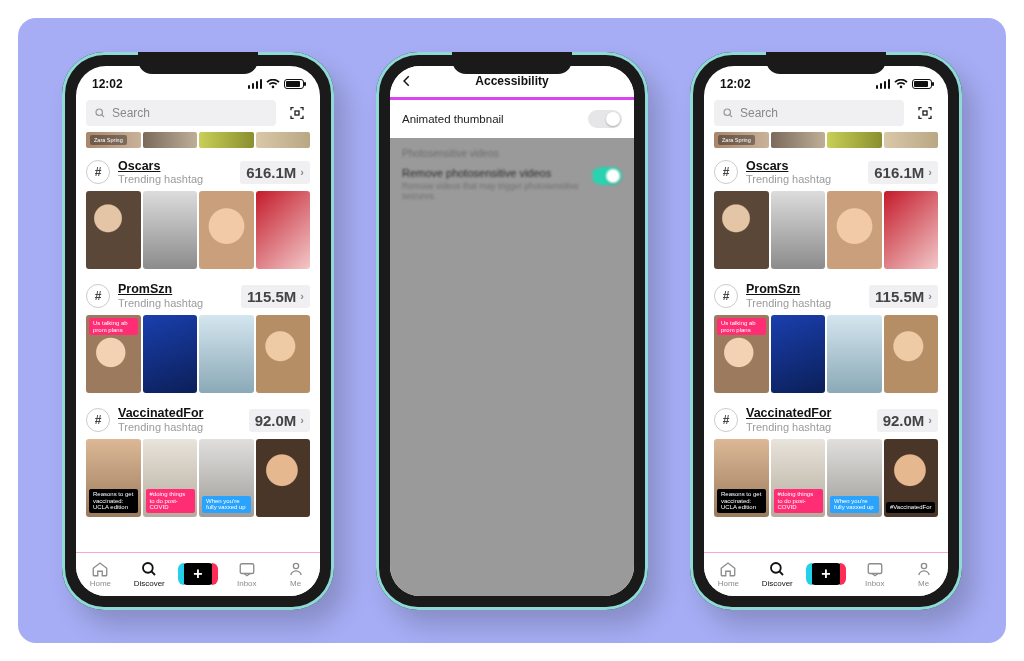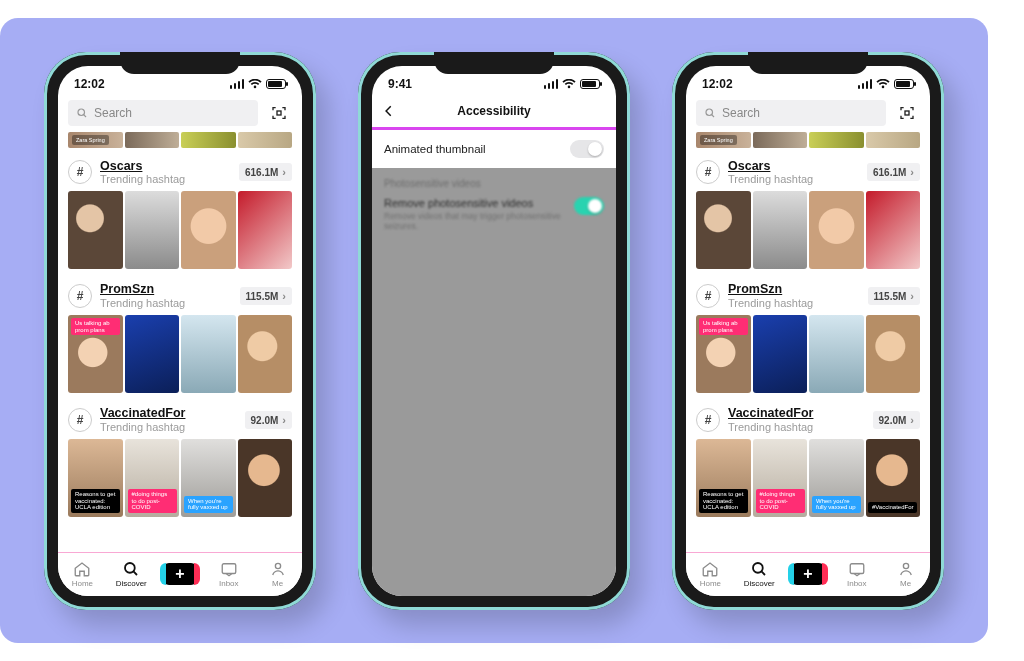--- a/index.html
+++ b/index.html
@@ -1,18 +1,18 @@
 <!DOCTYPE html>
 <html><head>
 <meta charset="utf-8">
 <style>
   * { box-sizing: border-box; margin: 0; padding: 0; font-family: -apple-system, Helvetica, Arial, sans-serif; }
   body { background:#fff; width:1024px; height:661px; overflow:hidden; }
   .stage {
-    width: 1024px; height: 661px; background:#fff; display:flex; align-items:center; 
+    width: 1024px; height: 661px; background:#fff; display:flex; align-items:center; justify-content:center;
   }
   .board {
     width: 988px; height: 625px; background:#a6adf4; border-radius:18px;
     display:flex; align-items:center; justify-content:center; gap:42px;
   }
   .phone {
     width: 272px; height: 558px; background:#1a1a1a; border-radius:42px; position:relative;
     box-shadow: 12px 16px 24px rgba(0,0,0,.18), inset 0 0 0 3px #8fd9d6;
     padding:14px;
   }
@@ -43,21 +43,21 @@
   .hero-strip { height:16px; display:flex; gap:2px; padding:0 10px; margin-bottom:4px;}
   .hero-strip > div { flex:1; border-radius:2px; }
 
   .scroll { flex:1; overflow:hidden; }
 
   .hashtag-row { display:flex; align-items:center; justify-content:space-between; padding:8px 10px 2px 10px; }
   .hashtag-left { display:flex; gap:8px; align-items:center;}
   .hash-circle { width:24px; height:24px; border:1.2px solid #ccc; border-radius:50%; display:flex; align-items:center; justify-content:center; color:#444; font-weight:700; font-size:12px;}
   .hash-name { font-size:12.5px; font-weight:700; color:#111; line-height:1.1;text-decoration:underline;}
   .hash-sub  { font-size:11px; color:#9b9b9b; line-height:1.1;}
-  .count-pill { background:#f0f0f2; color:#444; font-size:10px; font-weight:700; border-radius:3px; padding:3px 6px; display:flex; align-items:center; gap:2px;margin-left:16px;}
+  .count-pill { background:#f0f0f2; color:#444; font-size:15px; font-weight:700; border-radius:3px; padding:3px 6px; display:flex; align-items:center; gap:2px;margin-left:16px;}
   .count-pill::after { content:"›"; color:#888; font-size:11px; margin-left:2px;}
 
   .thumb-row { display:flex; gap:2px; padding:4px 10px 6px 10px; }
   .thumb { flex:1; height:78px; border-radius:3px; position:relative; overflow:hidden; }
   .badge { position:absolute; font-size:6px; color:#fff; padding:2px 4px; border-radius:2px; line-height:1.1; max-width:90%;}
 
   .tabbar { height:44px; border-top:1px solid #f9a8d4; background:#fff; display:flex; align-items:center;}
   .tabbar > div { flex:1; display:flex; flex-direction:column; align-items:center; justify-content:center; gap:1px; color:#8c8c8c; font-size:8px;}
   .tabbar > div.active { color:#111; }
   .tab-icon { height:18px; display:flex; align-items:center; justify-content:center;}
@@ -241,35 +241,20 @@
               </span>
             <span>Me</span>
           </div>
         </div>
       </div>
     </div>
 
     <div class="phone acc-screen">
       <div class="notch"></div>
       <div class="screen">
-        <div class="statusbar">
-          <span>9:41</span>
-          <span class="status-icons">
-            <span class="sig">
-                <b></b>
-                <b></b>
-                <b></b>
-                <b></b>
-              </span>
-            <svg width="14" height="10" viewBox="0 0 14 10">
-                <path d="M7 9.2a1.3 1.3 0 100-2.6 1.3 1.3 0 000 2.6zM2.7 4.8a6 6 0 018.6 0l-1.2 1.2a4.3 4.3 0 00-6.2 0L2.7 4.8zM.4 2.5a9.3 9.3 0 0113.2 0l-1.2 1.2a7.6 7.6 0 00-10.8 0L.4 2.5z" fill="#111"></path>
-              </svg>
-            <span class="batt"></span>
-          </span>
-        </div>
         <div class="acc-header">
           <span class="acc-back">
             <svg width="14" height="14" viewBox="0 0 24 24" fill="none" stroke="#111" stroke-width="2.5">
                 <polyline points="15 4 7 12 15 20"></polyline>
               </svg>
           </span>
           <span class="acc-title">Accessibility</span>
         </div>
         <div class="acc-row">
           <span>Animated thumbnail</span>

